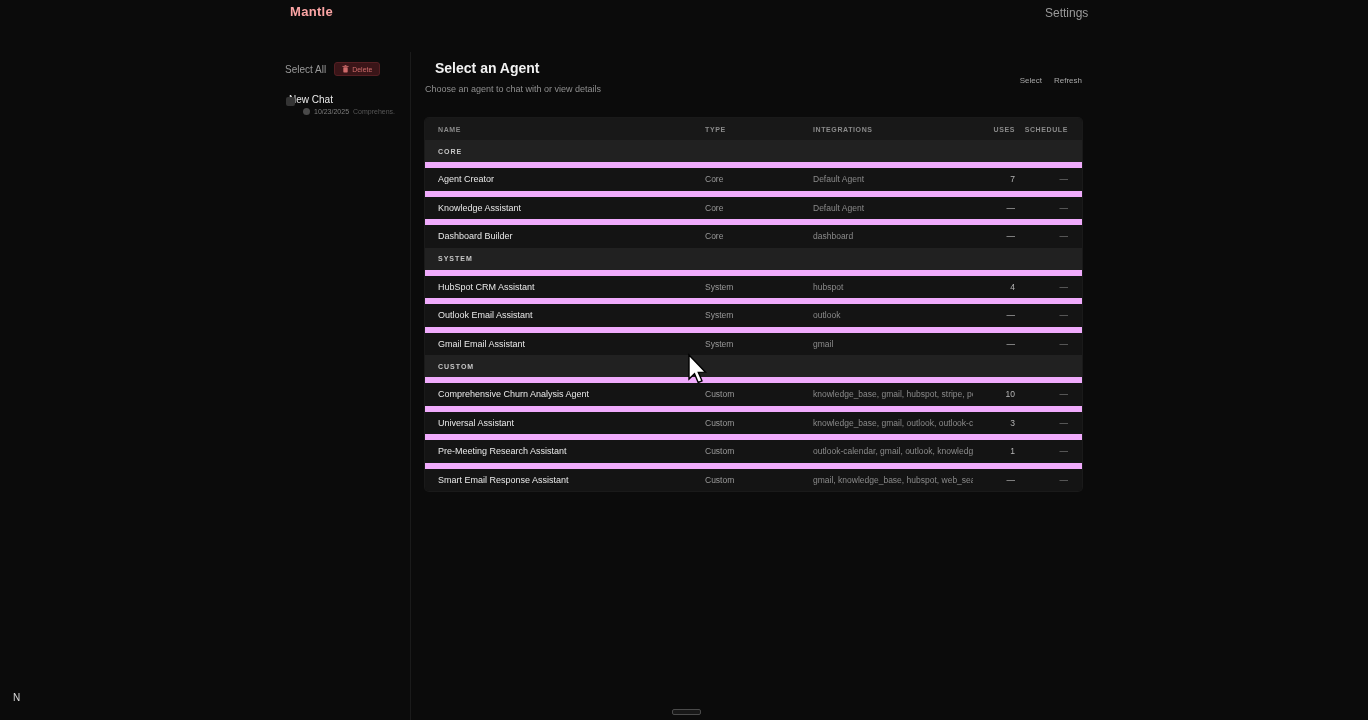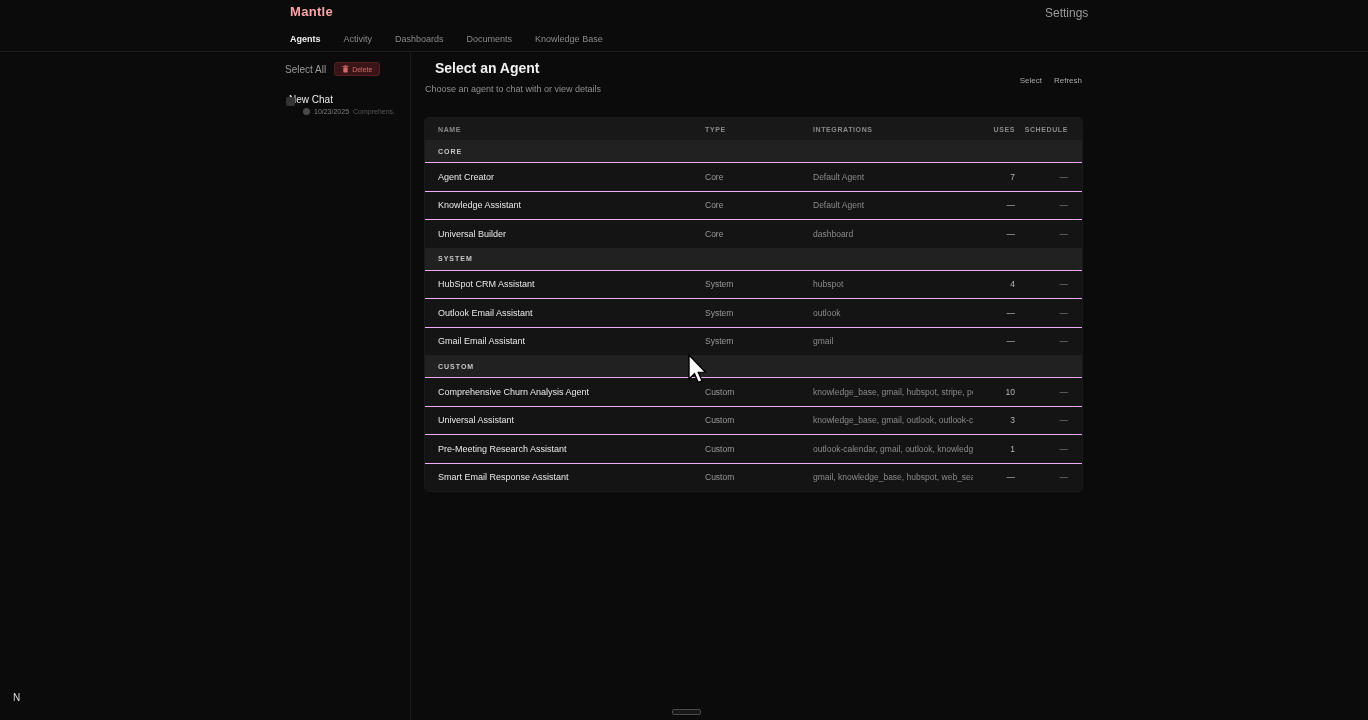--- a/index.html
+++ b/index.html
@@ -52,21 +52,21 @@
     box-shadow:0 0 0 1px #1a1a1a;
   }
   .trow,.thead{
     display:grid;grid-template-columns:267px 108px 160px 42px 1fr;
     padding:0 14px 0 13px;align-items:center;box-sizing:border-box;
   }
   .thead{height:22px;background:#181818;}
   .thead span{font-size:7px;color:#8a8a8a;letter-spacing:.6px;font-weight:bold;}
   .tsection{height:22px;background:#212121;display:flex;align-items:center;padding-left:13px;}
   .tsection span{font-size:7px;font-weight:bold;color:#c7c7c7;letter-spacing:1px;}
-  .trow{height:28.5px;background:#141414;border-top:1px solid #f0abfc;}
+  .trow{height:28.5px;background:#141414;border-top:6px solid #f0abfc;}
   .c-name{font-size:9px;color:#e8e8e8;white-space:nowrap;overflow:hidden;}
   .c-type{font-size:8.5px;color:#9a9a9a;}
   .c-int{font-size:8.5px;color:#8a8a8a;white-space:nowrap;overflow:hidden;}
   .c-uses{font-size:8.5px;color:#b5b5b5;text-align:right;}
   .c-sched{font-size:8.5px;color:#7a7a7a;text-align:right;}
   .thead .c-uses,.thead .c-sched{color:#8a8a8a;}
   
   .cursor{position:absolute;left:683px;top:352px;width:24px;height:36px;pointer-events:none;}
   .bottom-handle{position:absolute;left:672px;top:709px;width:27px;height:4px;background:#181818;border:1px solid #4a4a4a;border-radius:2px;}
   .stray-text{position:absolute;left:13px;top:692px;font-size:10px;color:#dcdcdc;}
@@ -74,27 +74,20 @@
 </head>
 <body>
 
 <div class="screen">
 
   <header class="topbar">
     <div class="brand">Mantle</div>
     <div class="settings">Settings</div>
   </header>
 
-  <nav class="navtabs" id="nav">
-      <div class="tab active">Agents</div>
-      <div class="tab">Activity</div>
-      <div class="tab">Dashboards</div>
-      <div class="tab">Documents</div>
-      <div class="tab">Knowledge Base</div>
-    </nav>
 
   <div class="side-divider"></div>
 
   <aside class="sidebar">
     <div class="sidebar-controls">
       <span class="select-all">Select All</span>
       <button class="delete-btn">
         <svg class="trash-icon" viewBox="0 0 8 9">
           <rect x="1.5" y="2.5" width="5" height="6" rx="0.8" fill="#cf6b6b"></rect>
           <rect x="0.5" y="1" width="7" height="1" fill="#cf6b6b"></rect>
@@ -143,21 +136,21 @@
         <span class="c-sched">—</span>
       </div>
       <div class="trow">
         <span class="c-name">Knowledge Assistant</span>
         <span class="c-type">Core</span>
         <span class="c-int">Default Agent</span>
         <span class="c-uses">—</span>
         <span class="c-sched">—</span>
       </div>
       <div class="trow">
-        <span class="c-name">Universal Builder</span>
+        <span class="c-name">Dashboard Builder</span>
         <span class="c-type">Core</span>
         <span class="c-int">dashboard</span>
         <span class="c-uses">—</span>
         <span class="c-sched">—</span>
       </div>
       <div class="tsection">
         <span>SYSTEM</span>
       </div>
       <div class="trow">
         <span class="c-name">HubSpot CRM Assistant</span>

